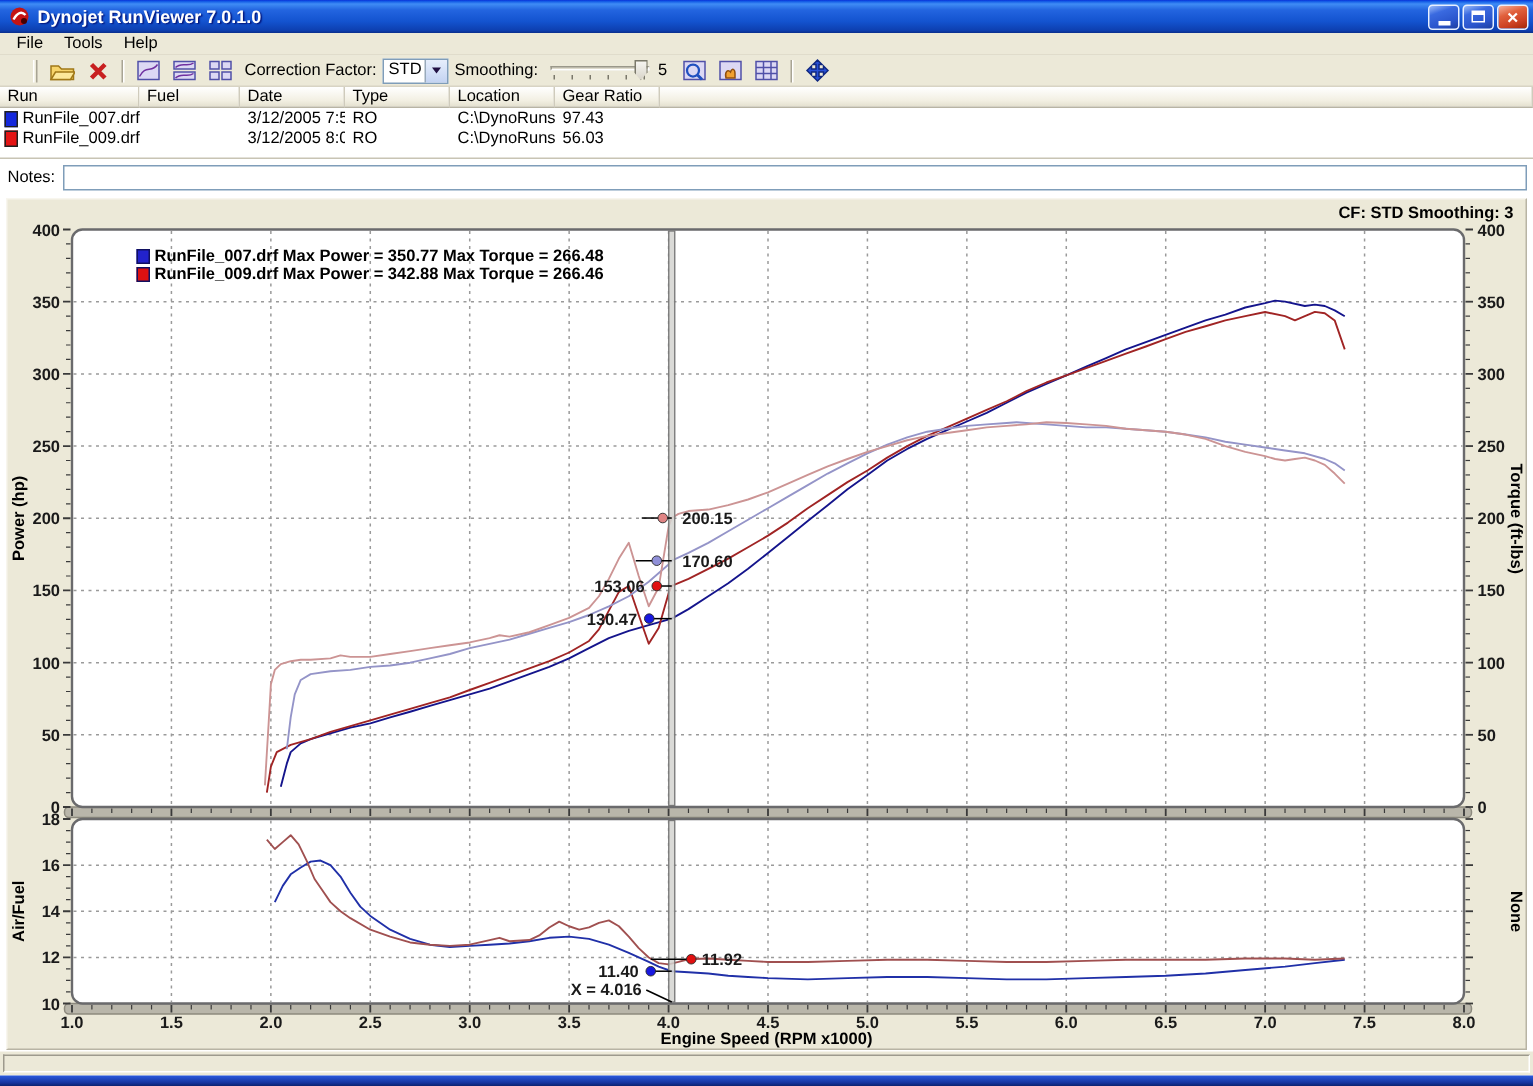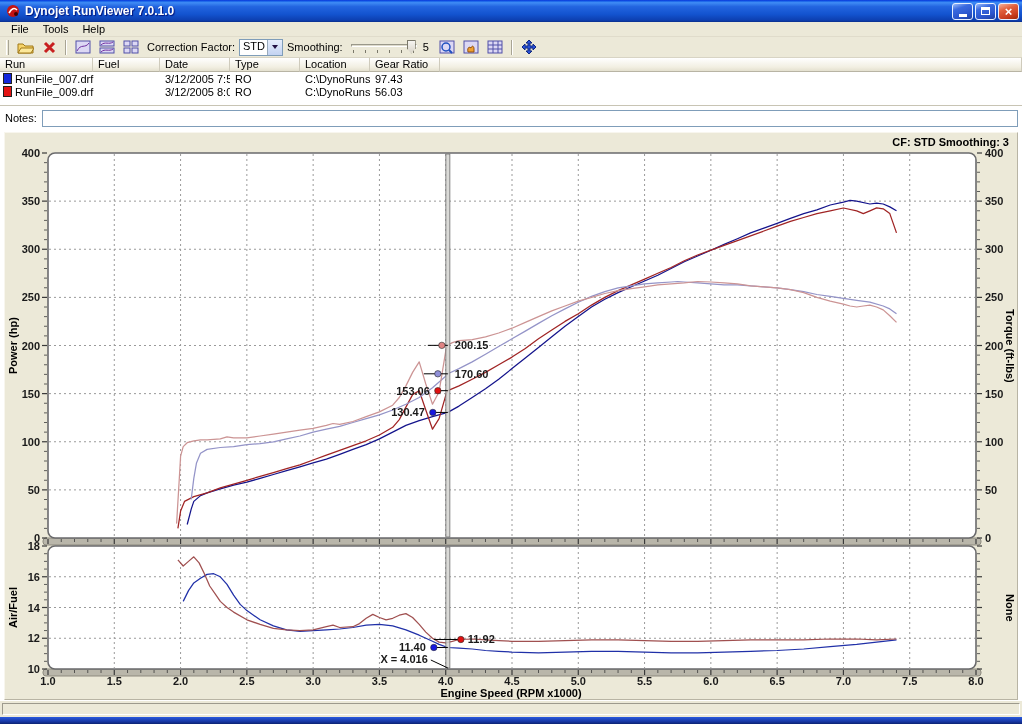--- a/index.html
+++ b/index.html
@@ -21,21 +21,21 @@
   .glyph-restore{display:block;width:9px;height:8px;border:1px solid #fff;border-top:3px solid #fff}
   .glyph-close{color:#fff;font-weight:bold;font-size:13px;line-height:13px}
 
   
   .menubar{position:absolute;top:22px;left:0;width:1022px;height:15px;background:#ece9d8;
     display:flex;align-items:center;padding-left:4px;border-bottom:1px solid #e0dccb}
   .menu-item{padding:0 7px;cursor:default}
 
   
   .toolbar{position:absolute;top:37px;left:0;width:1022px;height:21px;background:#ece9d8;
-    display:flex;align-items:center;border-bottom:1px solid #d8d4c4;padding-left:2px}
+    display:flex;align-items:center;border-bottom:1px solid #d8d4c4;padding-left:18px}
   .tb-grip{width:3px;height:15px;margin:0 4px;border-left:1px solid #fff;border-right:1px solid #a8a494}
   .tb-btn{width:22px;height:19px;border:1px solid transparent;background:transparent;
     display:flex;align-items:center;justify-content:center;cursor:pointer;margin:0 1px}
   .tb-sep{width:2px;height:15px;margin:0 4px;border-left:1px solid #a8a494;border-right:1px solid #fff}
   .tb-label{margin:0 4px;white-space:nowrap}
   .combo{width:44px;height:17px;border:1px solid #7f9db9;background:#fff;display:flex;cursor:pointer}
   .combo-val{flex:1;padding-left:3px}
   .combo-btn{width:15px;height:15px;background:linear-gradient(180deg,#e6eefc,#c3d3f2);border-left:1px solid #9ab;display:flex;align-items:center;justify-content:center}
   .arr-down{width:0;height:0;border-left:3px solid transparent;border-right:3px solid transparent;border-top:4px solid #214;}
   .slider{position:relative;width:66px;height:19px;margin:0 4px;cursor:pointer}
@@ -46,21 +46,21 @@
   .tb-value{margin:0 6px 0 2px}
 
   
   .runlist{position:absolute;top:58px;left:0;width:1022px;height:48px;background:#fff;border-bottom:1px solid #c8c4b4}
   .rl-header{display:flex;height:14px}
   .rl-h{background:linear-gradient(180deg,#ffffff,#f2efe2 70%,#e4e0cf);border-right:1px solid #cfcbbc;
     border-bottom:1px solid #b8b4a4;padding-left:5px;line-height:13px;overflow:hidden;white-space:nowrap;cursor:default}
   .rl-row{display:flex;height:13px;align-items:center;cursor:default}
   .rl-c{padding-left:5px;overflow:hidden;white-space:nowrap}
   .run-swatch{display:inline-block;width:9px;height:11px;border:1px solid #202020;margin:0 3px 0 3px;vertical-align:middle;flex:none}
-  .run-cell{display:flex;align-items:flex-start;padding-left:0}
+  .run-cell{display:flex;align-items:flex-end;padding-left:0}
 
   
   .notesrow{position:absolute;top:108px;left:0;width:1022px;height:20px;display:flex;align-items:center}
   .notes-label{margin:0 5px 0 5px}
   .notes-input{flex:1;height:17px;margin-right:4px;border:1px solid #7f9db9;background:#fff;
     font-family:"Liberation Sans",sans-serif;font-size:11px;padding:0 3px}
 
   
   .chartpanel{position:absolute;top:132px;left:4px;width:1014px;height:568px;background:#ece9d8;
     border-top:1px solid #f8f6ee;border-left:1px solid #f8f6ee;border-right:1px solid #b8b4a4;border-bottom:1px solid #b8b4a4}
@@ -599,20 +599,30 @@
         <text x="507" y="552" text-anchor="middle" class="tick-svg">4.5</text>
         <text x="573.2857142857142" y="552" text-anchor="middle" class="tick-svg">5.0</text>
         <text x="639.5714285714287" y="552" text-anchor="middle" class="tick-svg">5.5</text>
         <text x="705.8571428571429" y="552" text-anchor="middle" class="tick-svg">6.0</text>
         <text x="772.1428571428571" y="552" text-anchor="middle" class="tick-svg">6.5</text>
         <text x="838.4285714285713" y="552" text-anchor="middle" class="tick-svg">7.0</text>
         <text x="904.7142857142858" y="552" text-anchor="middle" class="tick-svg">7.5</text>
         <text x="971" y="552" text-anchor="middle" class="tick-svg">8.0</text>
       </svg>
     <div class="ch-head-right">CF: STD  Smoothing: 3</div>
+    <div class="legend">
+      <div class="legend-row">
+        <span class="legend-swatch" style="background: rgb(34, 34, 204);"></span>
+        <span class="legend-text">RunFile_007.drf Max Power = 350.77 Max Torque = 266.48</span>
+      </div>
+      <div class="legend-row">
+        <span class="legend-swatch" style="background: rgb(221, 17, 17);"></span>
+        <span class="legend-text">RunFile_009.drf Max Power = 342.88 Max Torque = 266.46</span>
+      </div>
+    </div>
     <div class="axis-title-v left" style="left:0;top:20px;height:385px">Power (hp)</div>
     <div class="axis-title-v" style="left:997px;top:20px;height:385px">Torque (ft-lbs)</div>
     <div class="axis-title-v left" style="left:0;top:413px;height:123px">Air/Fuel</div>
     <div class="axis-title-v" style="left:997px;top:413px;height:123px">None</div>
     <div class="x-axis-title">Engine Speed (RPM x1000)</div>
   </div>
 
   <div class="statusbar">
     <div class="status-field"></div>
   </div>

